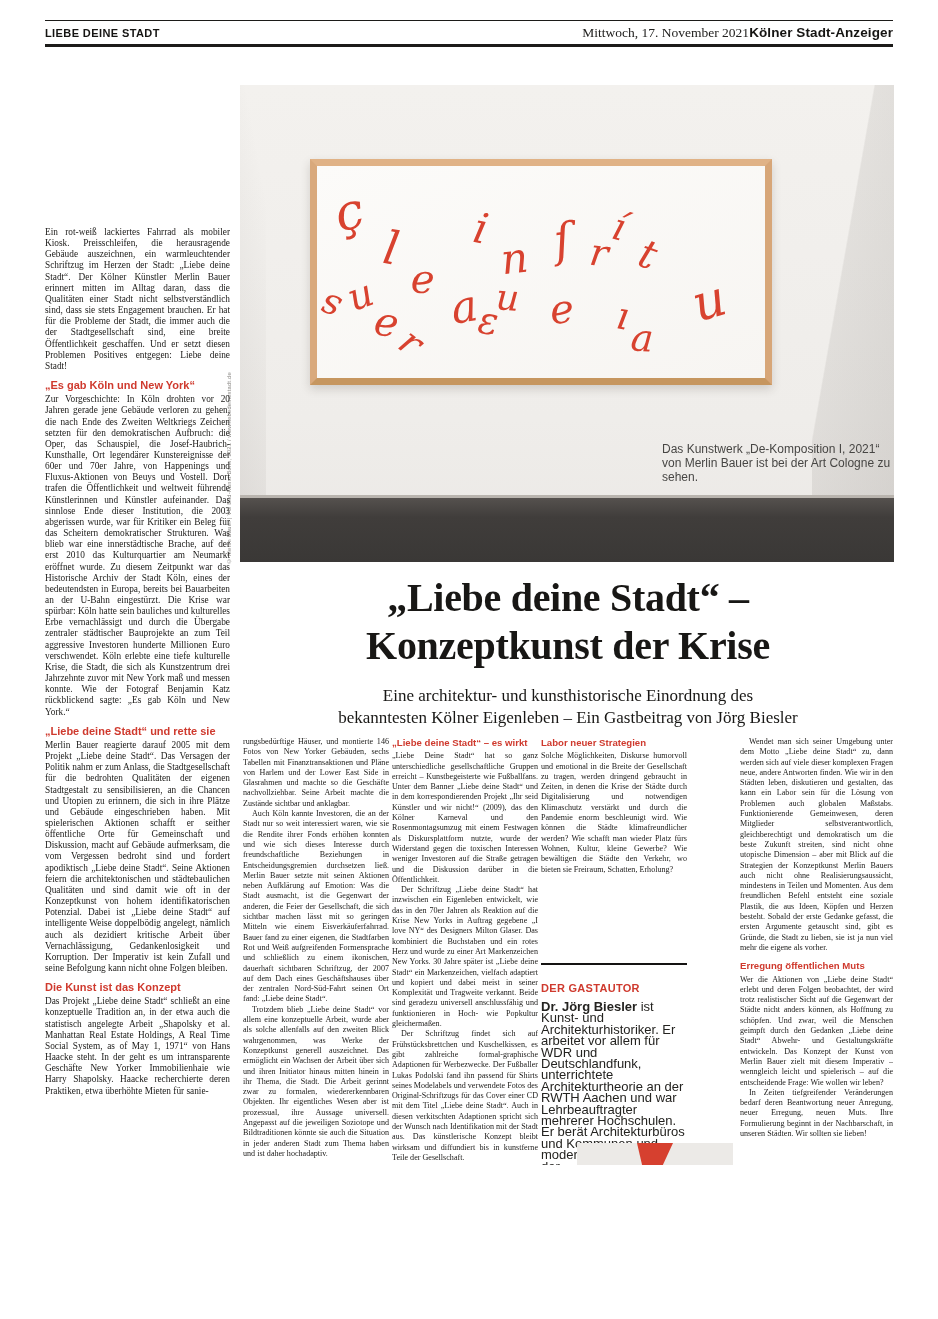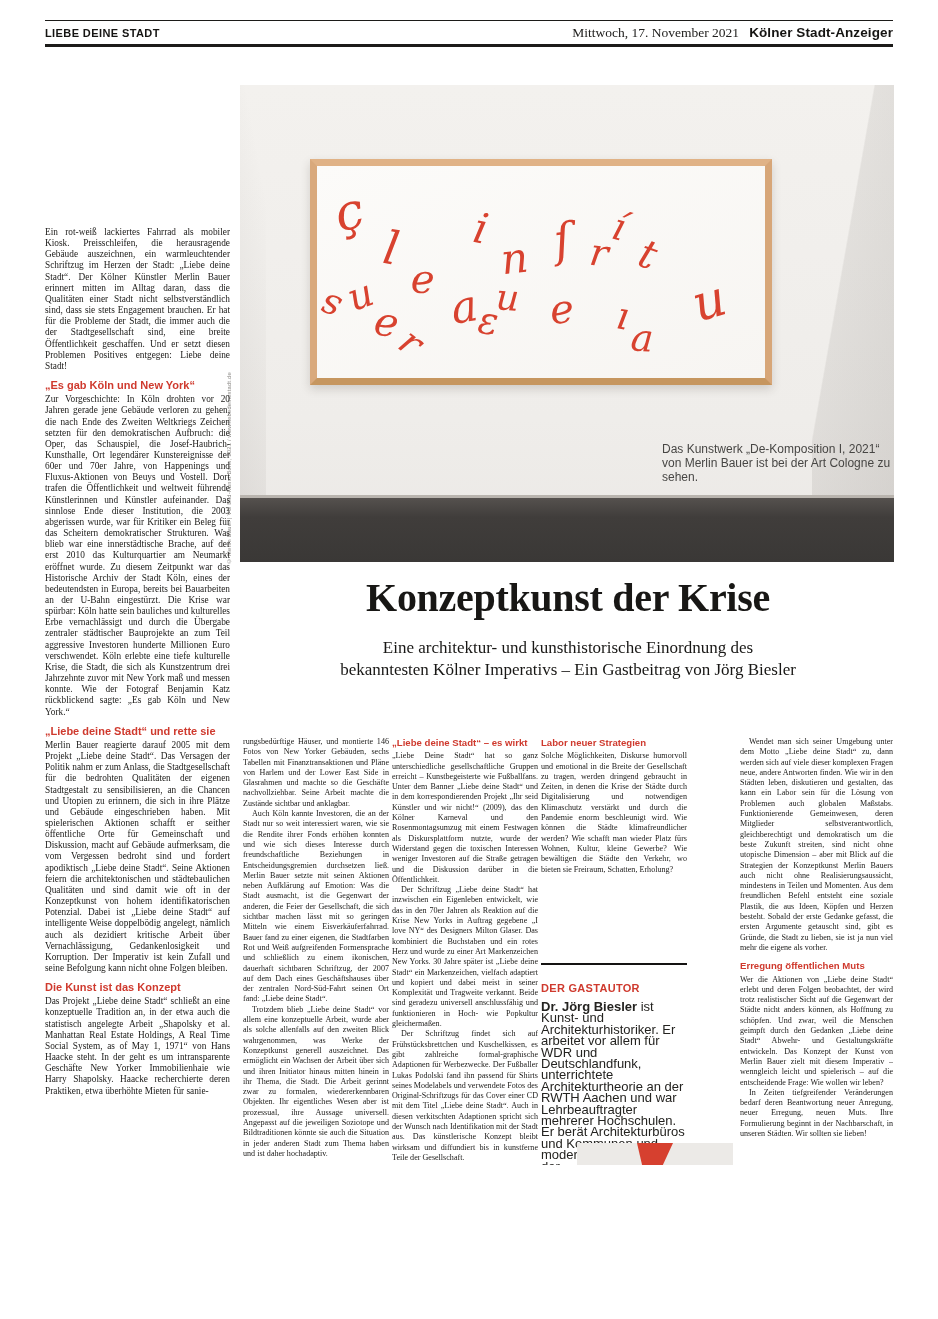--- a/index.html
+++ b/index.html
@@ -12,21 +12,21 @@
   html,body{background:#ffffff;}
   .page{position:relative;width:938px;height:1165px;background:#fff;overflow:hidden;
         font-family:"Liberation Serif",serif;color:var(--ink);}
 
   
   .masthead{position:absolute;left:45px;top:20px;width:848px;height:27px;
             border-top:1.5px solid #1c1b19;border-bottom:3px solid #1c1b19;
             display:flex;justify-content:space-between;align-items:center;}
   .mast-section{font-family:"Liberation Sans",sans-serif;font-weight:700;font-size:11px;
                 letter-spacing:.4px;color:#151412;}
-  .mast-right{display:flex;align-items:baseline;gap:10px;}
+  .mast-right{display:flex;align-items:baseline;}
   .mast-date{font-family:"Liberation Serif",serif;font-size:13.5px;color:#22211f;}
   .mast-paper{font-family:"Liberation Sans",sans-serif;font-weight:700;font-size:13.5px;color:#151412;letter-spacing:.1px;}
 
   
   .photo-main{position:absolute;left:240px;top:85px;width:654px;height:477px;
               background:linear-gradient(180deg,#f3f1ee 0%,#efedea 70%,#ebe8e5 100%);overflow:hidden;}
   .wall-corner-right{position:absolute;right:0;top:0;width:82px;height:413px;
               background:linear-gradient(100deg,rgba(0,0,0,0) 40%,rgba(90,84,78,.10) 41%,rgba(90,84,78,.16) 100%);}
   .wall-corner-left{position:absolute;left:0;top:0;width:26px;height:413px;
               background:linear-gradient(80deg,rgba(90,84,78,.10),rgba(0,0,0,0) 80%);}
@@ -129,24 +129,25 @@
           <span class="art-letter" style="left: 67%; top: 62%; font-size: 38px; transform: rotate(10deg);">ı</span>
           <span class="art-letter" style="left: 70%; top: 72%; font-size: 38px; transform: rotate(4deg);">a</span>
           <span class="art-letter" style="left: 84%; top: 52%; font-size: 50px; transform: rotate(-16deg);">u</span>
         </div>
     </div>
     <figcaption class="photo-caption">Das Kunstwerk „De-Komposition I, 2021“ von Merlin Bauer ist bei der Art Cologne zu sehen.</figcaption>
   </figure>
   <span class="vert-credit credit-artwork">© Merlin Bauer | VG Bild-Kunst Bonn, 2021 / www.liebedeinestadt.de</span>
 
   <section class="headline-block">
+    <h1 class="headline-line">„Liebe deine Stadt“ –</h1>
     <h1 class="headline-line">Konzeptkunst der Krise</h1>
     <div class="deck">
       <p class="deck-line">Eine architektur- und kunsthistorische Einordnung des</p>
-      <p class="deck-line">bekanntesten Kölner Imperativs – Ein Gastbeitrag von Jörg Biesler</p>
+      <p class="deck-line">bekanntesten Kölner Eigenleben – Ein Gastbeitrag von Jörg Biesler</p>
     </div>
   </section>
 
   <article class="bodycol col-lead" id="col1">
     <p>Ein rot-weiß lackiertes Fahrrad als mobiler Kiosk. Preisschleifen, die herausragende Gebäude auszeichnen, ein warmleuchtender Schriftzug im Herzen der Stadt: „Liebe deine Stadt“. Der Kölner Künstler Merlin Bauer erinnert mitten im Alltag daran, dass die Qualitäten einer Stadt nicht selbstverständlich sind, dass sie stets Engagement brauchen. Er hat für die Probleme der Stadt, die immer auch die der Stadtgesellschaft sind, eine breite Öffentlichkeit geschaffen. Und er setzt diesen Problemen Positives entgegen: Liebe deine Stadt!</p>
     <h3 class="kicker">„Es gab Köln und New York“</h3>
     <p>Zur Vorgeschichte: In Köln drohten vor 20 Jahren gerade jene Gebäude verloren zu gehen, die nach Ende des Zweiten Weltkriegs Zeichen setzten für den demokratischen Aufbruch: die Oper, das Schauspiel, die Josef-Haubrich-Kunsthalle, Ort legendärer Kunstereignisse der 60er und 70er Jahre, von Happenings und Fluxus-Aktionen von Beuys und Vostell. Dort trafen die Öffentlichkeit und weltweit führende Künstlerinnen und Künstler aufeinander. Das sinnlose Ende dieser Institution, die 2003 abgerissen wurde, war für Kritiker ein Beleg für das Scheitern demokratischer Strukturen. Was blieb war eine innerstädtische Brache, auf der erst 2010 das Kulturquartier am Neumarkt eröffnet wurde. Zu diesem Zeitpunkt war das Historische Archiv der Stadt Köln, eines der bedeutendsten in Europa, bereits bei Bauarbeiten an der U-Bahn eingestürzt. Die Krise war spürbar: Köln hatte sein bauliches und kulturelles Erbe vernachlässigt und durch die Übergabe zentraler städtischer Bauprojekte an zum Teil aggressive Investoren hunderte Millionen Euro verschwendet. Köln erlebte eine tiefe kulturelle Krise, die Stadt, die sich als Kunstzentrum drei Jahrzehnte zuvor mit New York maß und messen konnte. Wie der Fotograf Benjamin Katz rückblickend sagte: „Es gab Köln und New York.“</p>
     <h3 class="kicker">„Liebe deine Stadt“ und rette sie</h3>
     <p>Merlin Bauer reagierte darauf 2005 mit dem Projekt „Liebe deine Stadt“. Das Versagen der Politik nahm er zum Anlass, die Stadtgesellschaft für die bedrohten Qualitäten der eigenen Stadtgestalt zu sensibilisieren, an die Chancen und Utopien zu erinnern, die sich in ihre Plätze und Gebäude eingeschrieben haben. Mit spielerischen Aktionen schafft er seither öffentliche Orte für Gemeinschaft und Diskussion, macht auf Gebäude aufmerksam, die vom Vergessen bedroht sind und fordert apodiktisch „Liebe deine Stadt“. Seine Aktionen feiern die architektonischen und städtebaulichen Qualitäten und sind damit wie oft in der Konzeptkunst von hohem identifikatorischen Potenzial. Dabei ist „Liebe deine Stadt“ auf intelligente Weise doppelbödig angelegt, nämlich auch als dezidiert kritische Arbeit über Vernachlässigung, Gedankenlosigkeit und Korruption. Der Imperativ ist kein Zufall und seine Befolgung kann nicht ohne Folgen bleiben.</p>
     <h3 class="kicker">Die Kunst ist das Konzept</h3>

